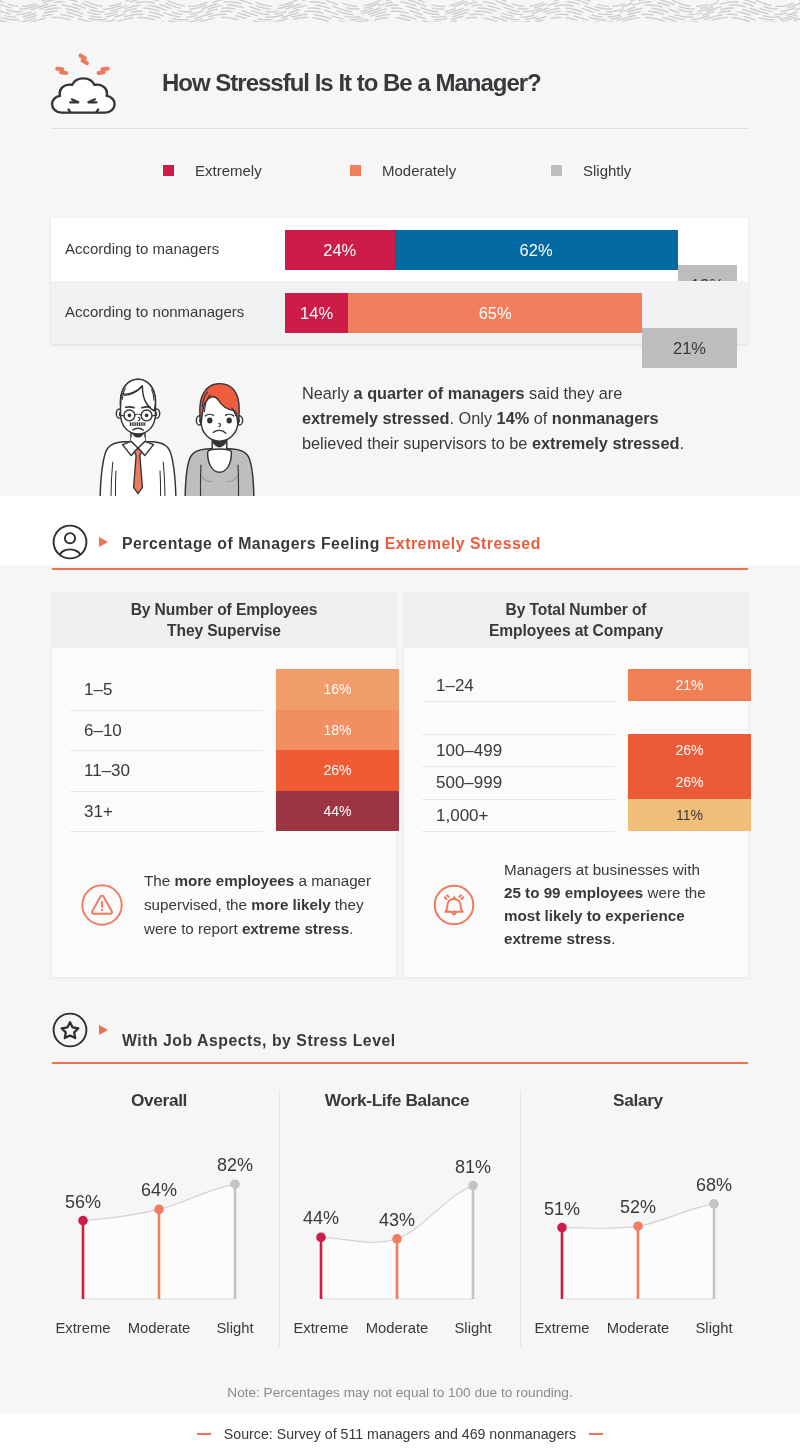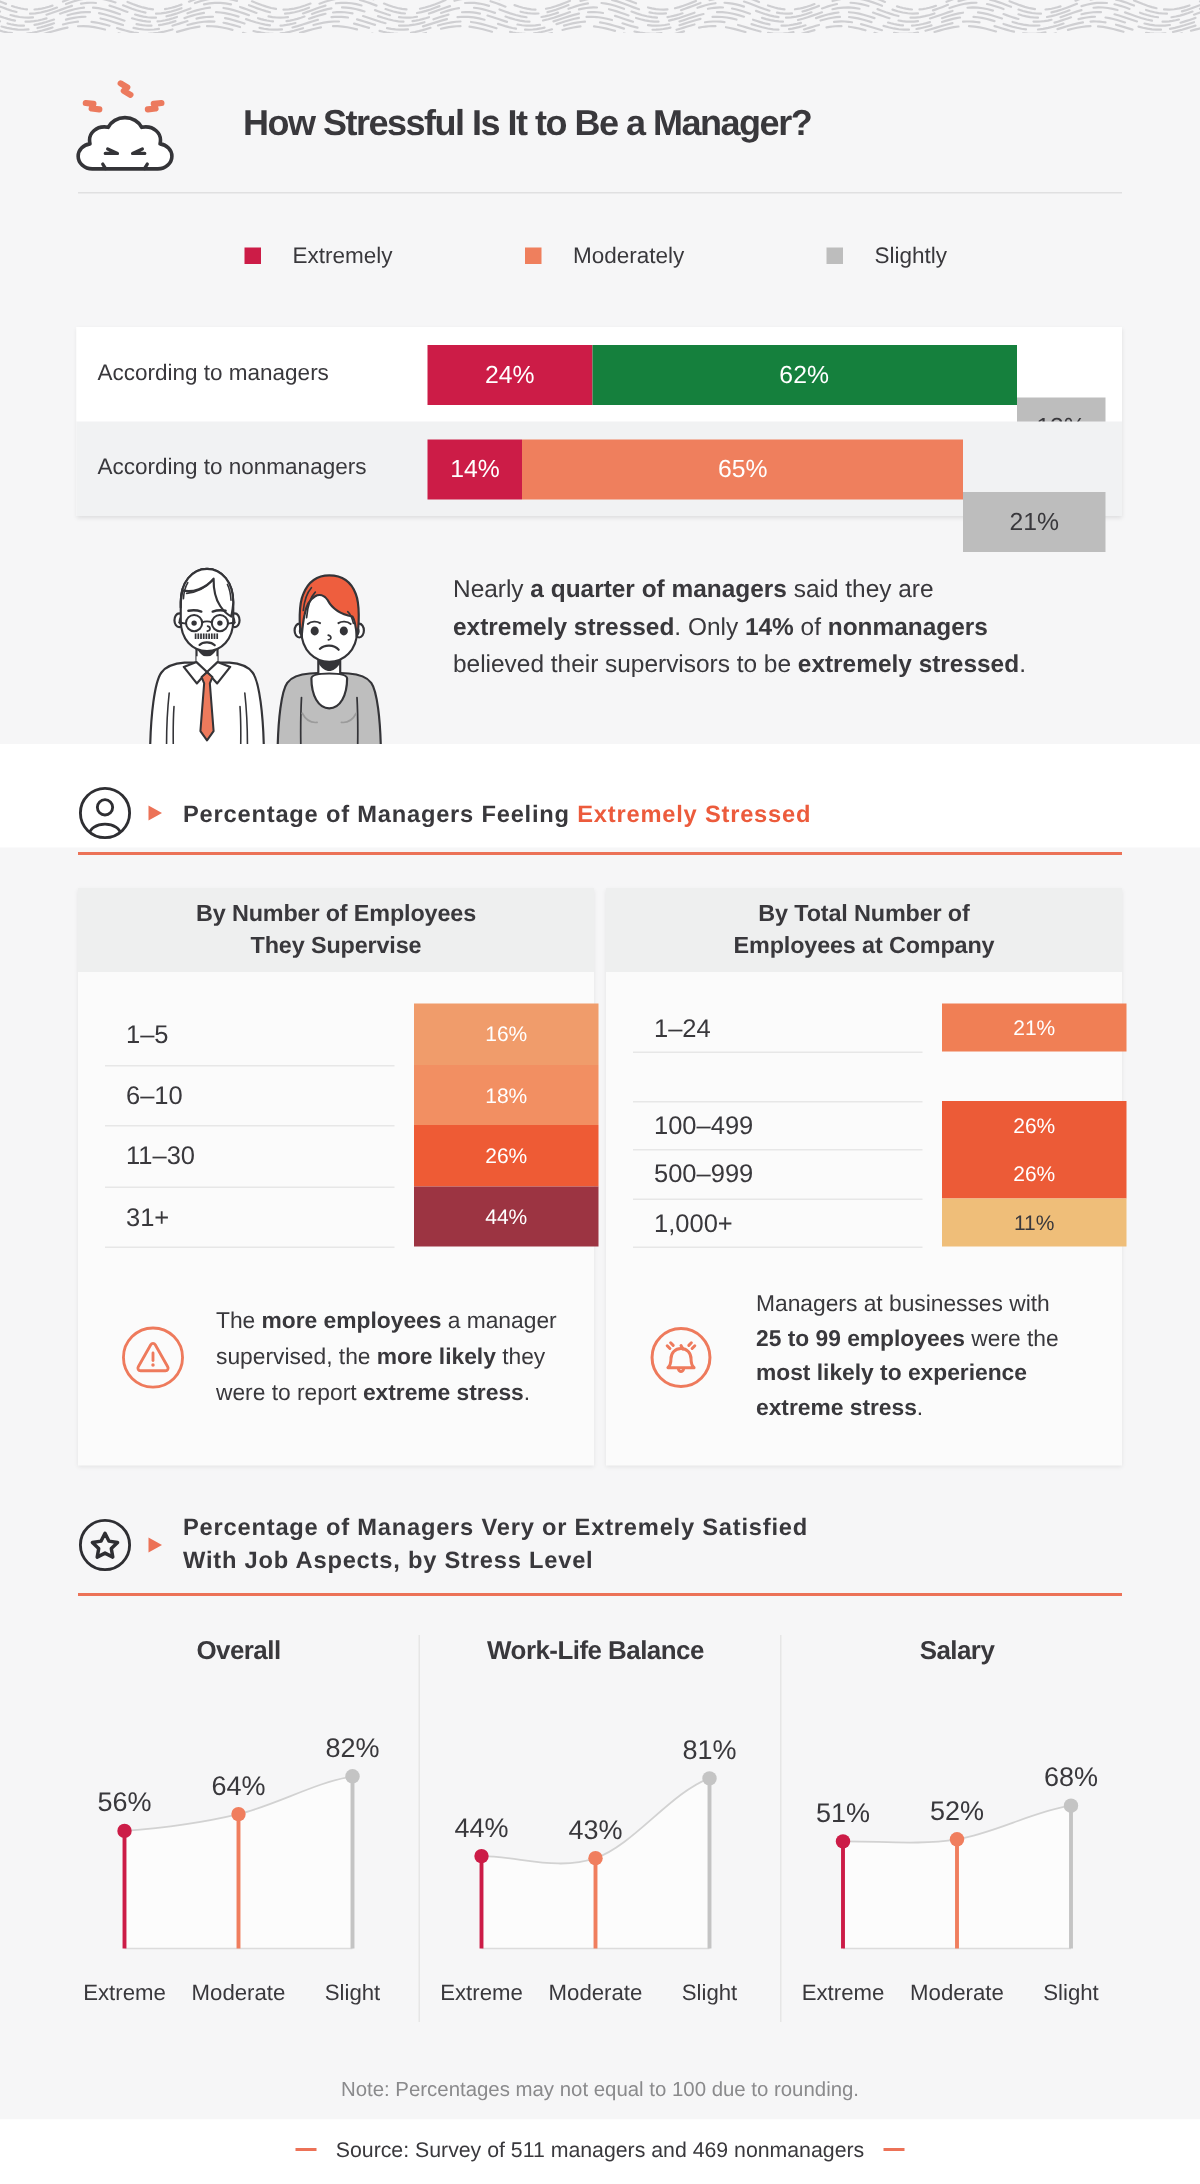--- a/index.html
+++ b/index.html
@@ -140,21 +140,21 @@
       <div class="lg" style="left:499px">
         <span class="sw" style="background:#bdbdbd"></span>
         <span class="tx2">Slightly</span>
       </div>
     </div>
   <div class="barcard" id="barcard">
       <div class="brow r1">
         <div class="blabel">According to managers</div>
         <div class="bar">
           <div class="seg" style="width:24.242%;background:#cc1c47;color:#ffffff">24%</div>
-          <div class="seg" style="width:62.626%;background:#15803d;color:#ffffff">62%</div>
+          <div class="seg" style="width:62.626%;background:#0369a1;color:#ffffff">62%</div>
           <div class="seg gray" style="width:13.131%;background:#bdbdbd;color:#39383c">13%</div>
         </div>
       </div>
       <div class="brow r2">
         <div class="blabel">According to nonmanagers</div>
         <div class="bar">
           <div class="seg" style="width:14.000%;background:#cc1c47;color:#ffffff">14%</div>
           <div class="seg" style="width:65.000%;background:#ef7f5d;color:#ffffff">65%</div>
           <div class="seg gray" style="width:21.000%;background:#bdbdbd;color:#39383c">21%</div>
         </div>
@@ -333,21 +333,21 @@
           <path d="M28.4 15.0 L30.2 13.2"></path>
           <path d="M26.2 12.9 L27.9 11.2"></path>
         </svg></span>
       <div class="tx" style="position:absolute;left:504px;top:858px;width:235px;line-height:23.1px">Managers at businesses with<br><b>25 to 99 employees</b> were the<br><b>most likely to experience</b><br><b>extreme stress</b>.</div>
       <div class="shead" style="left:52px; top:1012px; width:696px;">
         <span class="circ"><svg viewBox="0 0 36 36" width="36" height="36" fill="none" stroke="#2e2e32" stroke-width="2.3">
             <circle cx="18" cy="18" r="16.4" stroke-width="1.9"></circle>
             <path d="M18 10.2 L20.6 15.4 L26.4 16.3 L22.2 20.4 L23.2 26.1 L18 23.4 L12.8 26.1 L13.8 20.4 L9.6 16.3 L15.4 15.4 Z" stroke-linejoin="round" stroke-linecap="round"></path>
           </svg></span>
         <span class="tri"></span>
-        <span class="st" style="top:-4px"><span>Percentage of Managers Very or Extremely Satisfied</span><br><span>With Job Aspects, by Stress Level</span></span>
+        <span class="st" style="top:-4px"><br><span>With Job Aspects, by Stress Level</span></span>
       </div>
       <div class="orule" style="left:52px;top:1062px;width:696px"></div>
       <div class="lolli" style="left:52px;width:228px;"><div class="ctitle" style="left:22px;width:170px">Overall</div><svg width="228" height="270" viewBox="0 0 228 270">
           <path d="M31.0 142.6 C56.3 140.7,81.7 137.5,107.0 131.4 C132.3 125.3,157.7 110.4,183.0 106.2 L183 221 L31 221 Z" fill="#fcfcfc" stroke="none"></path>
           <line x1="31" y1="221" x2="183" y2="221" stroke="#dcdcdc" stroke-width="1.1"></line>
           <path d="M31.0 142.6 C56.3 140.7,81.7 137.5,107.0 131.4 C132.3 125.3,157.7 110.4,183.0 106.2" fill="none" stroke="#d2d2d2" stroke-width="1.2"></path>
           <line x1="31" y1="142.6" x2="31" y2="221" stroke="#cc1c47" stroke-width="2.6"></line>
           <line x1="107" y1="131.4" x2="107" y2="221" stroke="#f07e5e" stroke-width="2.6"></line>
           <line x1="183" y1="106.2" x2="183" y2="221" stroke="#c4c4c4" stroke-width="2.6"></line>
           <circle cx="31" cy="142.6" r="4.8" fill="#cc1c47"></circle>

